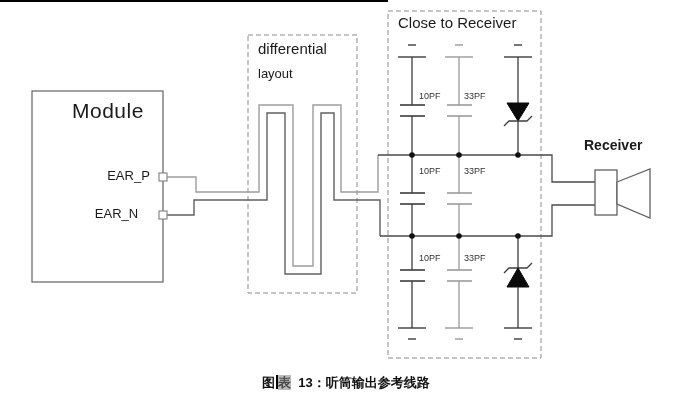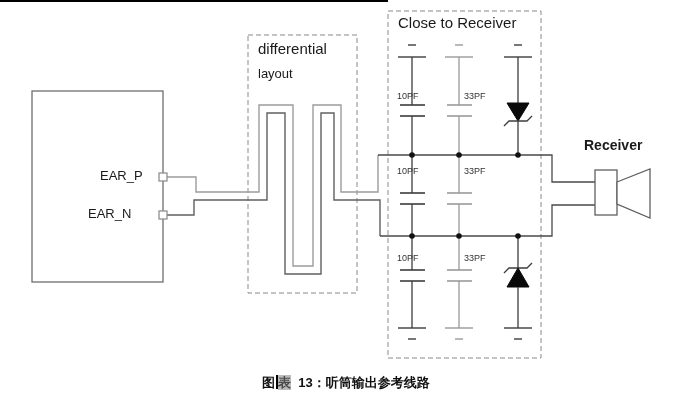--- a/index.html
+++ b/index.html
@@ -4,28 +4,28 @@
 <style>
   html,body{margin:0;padding:0;background:#fff;}
   .canvas{
     position:relative;width:693px;height:401px;background:#ffffff;overflow:hidden;
     font-family:"Liberation Sans","DejaVu Sans",sans-serif;color:#1a1a1a;
   }
   .top-border{position:absolute;left:0;top:0;width:388px;height:2px;background:#000;}
   svg.diagram{position:absolute;left:0;top:0;}
   .lbl{position:absolute;white-space:pre;line-height:1.1;}
   .module-title{left:72px;top:99px;font-size:21px;letter-spacing:.5px;}
-  .pin-label{width:57px;text-align:left;font-size:13px;}
+  .pin-label{width:57px;text-align:center;font-size:13px;}
   .pin-p{left:100px;top:169px;}
   .pin-n{left:88px;top:207px;}
   .diff1{left:258px;top:41px;font-size:15px;}
   .diff2{left:258px;top:67px;font-size:13px;}
   .ctr-title{left:398px;top:15px;font-size:15px;}
   .capv{font-size:9px;color:#333;}
-  .c1{left:397px;}
+  .c1{left:419px;}
   .c2{left:464px;}
   .rowA{top:92px;}
   .rowB{top:167px;}
   .rowC{top:254px;}
   .receiver-title{left:584px;top:138px;font-size:14px;font-weight:bold;}
   .caption{position:absolute;left:262px;top:374px;font-size:13px;font-weight:bold;color:#111;}
   .caption span{white-space:pre;}
   .cursor{display:inline-block;width:2px;height:14px;background:#000;vertical-align:-2px;margin:0 0 0 1px;}
   .hl{background:#bcbcbc;color:#4a4a4a;}
 </style>
@@ -140,20 +140,21 @@
         <circle cx="459" cy="236" r="2.8"></circle>
         <circle cx="518" cy="236" r="2.8"></circle>
     </g>
 
     <g fill="#fff" stroke="#606060" stroke-width="1.3">
       <rect x="595" y="170" width="22" height="45"></rect>
       <polygon points="617,182 650,169 650,218 617,204"></polygon>
     </g>
   </svg>
 
+  <div class="lbl module-title">Module</div>
   <div class="lbl pin-label pin-p">EAR_P</div>
   <div class="lbl pin-label pin-n">EAR_N</div>
 
   <div class="lbl diff1">differential</div>
   <div class="lbl diff2">layout</div>
 
   <div class="lbl ctr-title">Close to Receiver</div>
 
   <div class="lbl capv c1 rowA">10PF</div>
   <div class="lbl capv c2 rowA">33PF</div>

